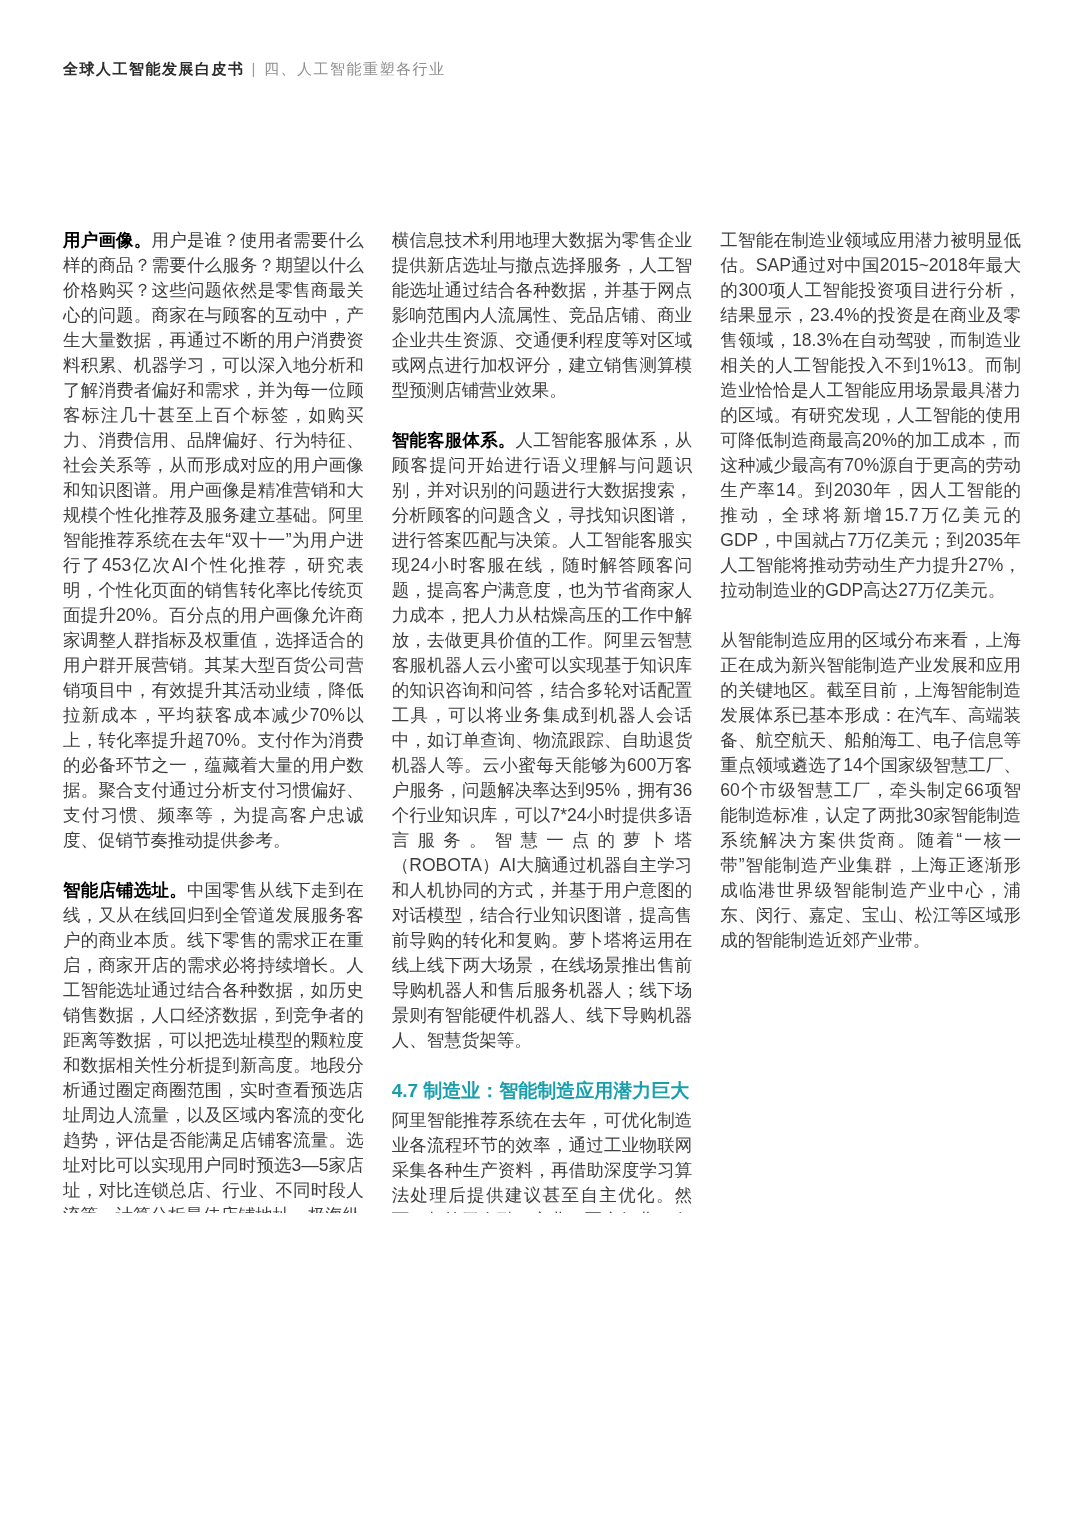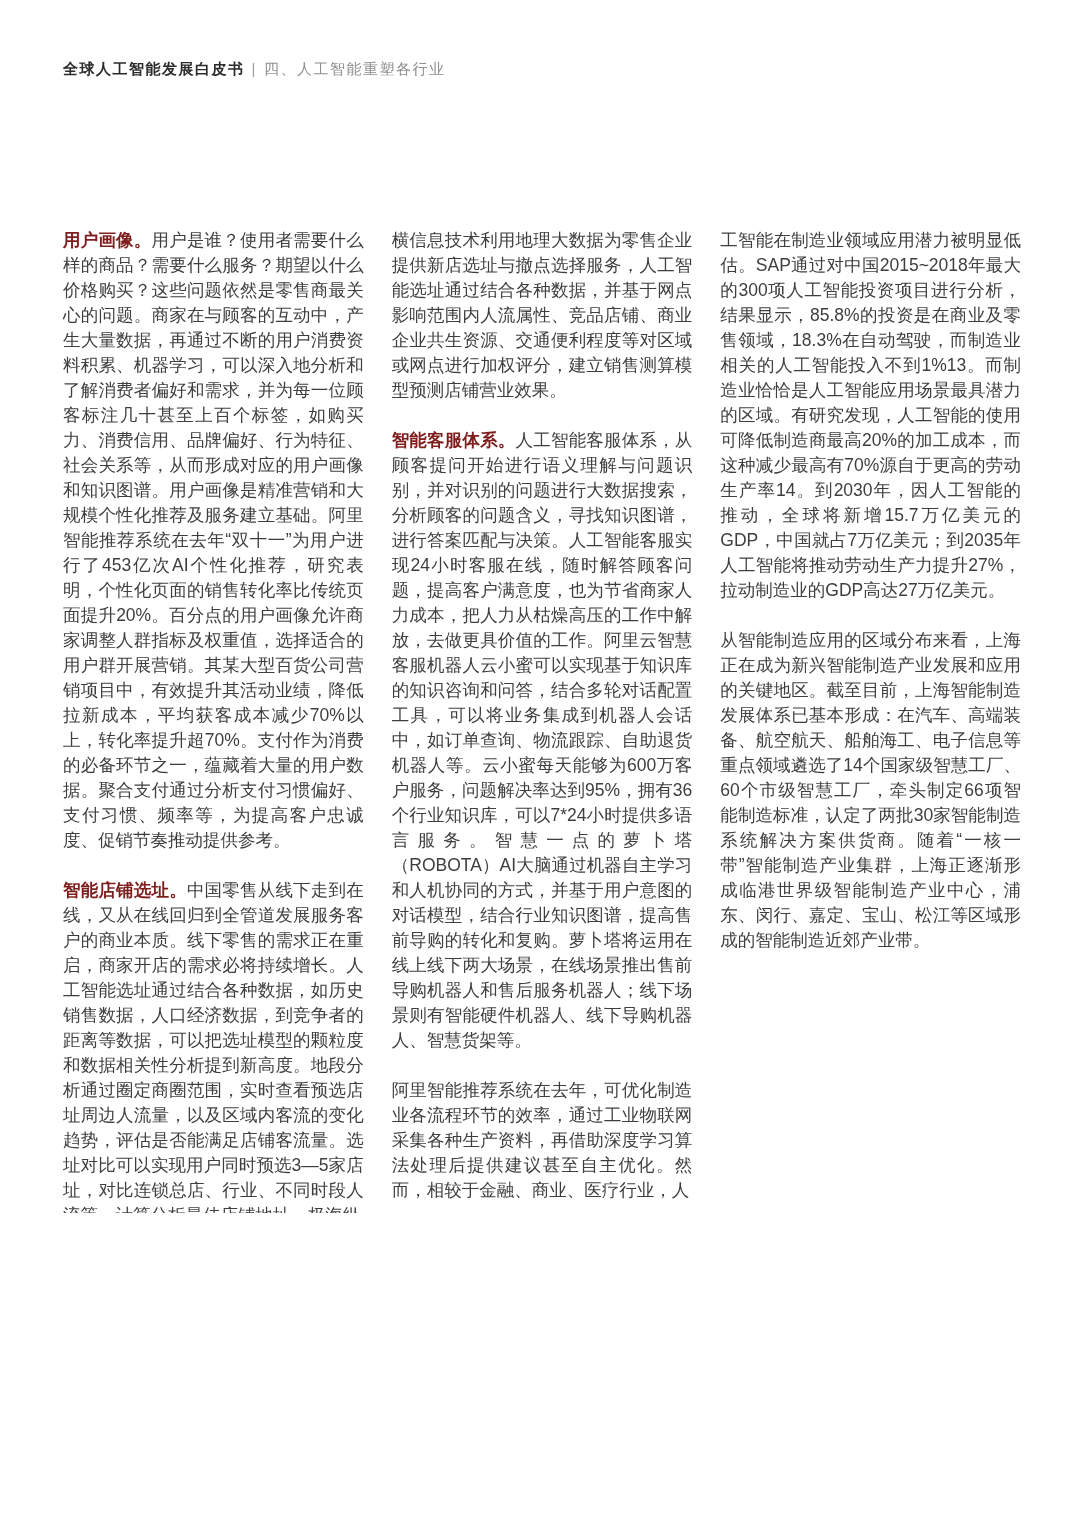--- a/index.html
+++ b/index.html
@@ -35,21 +35,21 @@
 
   p.para {
     margin:0 0 25px 0;
     font-size:17.5px;
     line-height:25px;
     color:#3e3e3e;
     text-align:justify;
     text-justify:inter-ideograph;
   }
   p.para:last-child { margin-bottom:16px; }
-  .lead { font-weight:bold; color:#7f1d1d; }
+  .lead { font-weight:bold; color:#000000; }
 
   h2.sub-heading {
     margin:0 0 5px 0;
     font-size:19px;
     line-height:25px;
     font-weight:bold;
     color:#189FAD;
   }
 
   .page-footer {
@@ -72,25 +72,26 @@
   <main class="content">
 
     <div class="col">
       <p class="para"><span class="lead">用户画像。</span><span>用户是谁？使用者需要什么样的商品？需要什么服务？期望以什么价格购买？这些问题依然是零售商最关心的问题。商家在与顾客的互动中，产生大量数据，再通过不断的用户消费资料积累、机器学习，可以深入地分析和了解消费者偏好和需求，并为每一位顾客标注几十甚至上百个标签，如购买力、消费信用、品牌偏好、行为特征、社会关系等，从而形成对应的用户画像和知识图谱。用户画像是精准营销和大规模个性化推荐及服务建立基础。阿里智能推荐系统在去年“双十一”为用户进行了453亿次AI个性化推荐，研究表明，个性化页面的销售转化率比传统页面提升20%。百分点的用户画像允许商家调整人群指标及权重值，选择适合的用户群开展营销。其某大型百货公司营销项目中，有效提升其活动业绩，降低拉新成本，平均获客成本减少70%以上，转化率提升超70%。支付作为消费的必备环节之一，蕴藏着大量的用户数据。聚合支付通过分析支付习惯偏好、支付习惯、频率等，为提高客户忠诚度、促销节奏推动提供参考。</span></p>
       <p class="para"><span class="lead">智能店铺选址。</span><span>中国零售从线下走到在线，又从在线回归到全管道发展服务客户的商业本质。线下零售的需求正在重启，商家开店的需求必将持续增长。人工智能选址通过结合各种数据，如历史销售数据，人口经济数据，到竞争者的距离等数据，可以把选址模型的颗粒度和数据相关性分析提到新高度。地段分析通过圈定商圈范围，实时查看预选店址周边人流量，以及区域内客流的变化趋势，评估是否能满足店铺客流量。选址对比可以实现用户同时预选3—5家店址，对比连锁总店、行业、不同时段人流等，计算分析最佳店铺地址。极海纵</span></p>
     </div>
 
     <div class="col">
       <p class="para"><span>横信息技术利用地理大数据为零售企业提供新店选址与撤点选择服务，人工智能选址通过结合各种数据，并基于网点影响范围内人流属性、竞品店铺、商业企业共生资源、交通便利程度等对区域或网点进行加权评分，建立销售测算模型预测店铺营业效果。</span></p>
       <p class="para"><span class="lead">智能客服体系。</span><span>人工智能客服体系，从顾客提问开始进行语义理解与问题识别，并对识别的问题进行大数据搜索，分析顾客的问题含义，寻找知识图谱，进行答案匹配与决策。人工智能客服实现24小时客服在线，随时解答顾客问题，提高客户满意度，也为节省商家人力成本，把人力从枯燥高压的工作中解放，去做更具价值的工作。阿里云智慧客服机器人云小蜜可以实现基于知识库的知识咨询和问答，结合多轮对话配置工具，可以将业务集成到机器人会话中，如订单查询、物流跟踪、自助退货机器人等。云小蜜每天能够为600万客户服务，问题解决率达到95%，拥有36个行业知识库，可以7*24小时提供多语言服务。智慧一点的萝卜塔（ROBOTA）AI大脑通过机器自主学习和人机协同的方式，并基于用户意图的对话模型，结合行业知识图谱，提高售前导购的转化和复购。萝卜塔将运用在线上线下两大场景，在线场景推出售前导购机器人和售后服务机器人；线下场景则有智能硬件机器人、线下导购机器人、智慧货架等。</span></p>
+      <h2 class="sub-heading">4.7 制造业：智能制造应用潜力巨大</h2>
       <p class="para"><span>阿里智能推荐系统在去年，可优化制造业各流程环节的效率，通过工业物联网采集各种生产资料，再借助深度学习算法处理后提供建议甚至自主优化。然而，相较于金融、商业、医疗行业，人</span></p>
     </div>
 
     <div class="col">
-      <p class="para"><span>工智能在制造业领域应用潜力被明显低估。SAP通过对中国2015~2018年最大的300项人工智能投资项目进行分析，结果显示，85.8%的投资是在商业及零售领域，18.3%在自动驾驶，而制造业相关的人工智能投入不到1%13。而制造业恰恰是人工智能应用场景最具潜力的区域。有研究发现，人工智能的使用可降低制造商最高20%的加工成本，而这种减少最高有70%源自于更高的劳动生产率14。到2030年，因人工智能的推动，全球将新增15.7万亿美元的GDP，中国就占7万亿美元；到2035年人工智能将推动劳动生产力提升27%，拉动制造业的GDP高达27万亿美元。</span></p>
+      <p class="para"><span>工智能在制造业领域应用潜力被明显低估。SAP通过对中国2015~2018年最大的300项人工智能投资项目进行分析，结果显示，23.4%的投资是在商业及零售领域，18.3%在自动驾驶，而制造业相关的人工智能投入不到1%13。而制造业恰恰是人工智能应用场景最具潜力的区域。有研究发现，人工智能的使用可降低制造商最高20%的加工成本，而这种减少最高有70%源自于更高的劳动生产率14。到2030年，因人工智能的推动，全球将新增15.7万亿美元的GDP，中国就占7万亿美元；到2035年人工智能将推动劳动生产力提升27%，拉动制造业的GDP高达27万亿美元。</span></p>
       <p class="para"><span>从智能制造应用的区域分布来看，上海正在成为新兴智能制造产业发展和应用的关键地区。截至目前，上海智能制造发展体系已基本形成：在汽车、高端装备、航空航天、船舶海工、电子信息等重点领域遴选了14个国家级智慧工厂、60个市级智慧工厂，牵头制定66项智能制造标准，认定了两批30家智能制造系统解决方案供货商。随着“一核一带”智能制造产业集群，上海正逐渐形成临港世界级智能制造产业中心，浦东、闵行、嘉定、宝山、松江等区域形成的智能制造近郊产业带。</span></p>
     </div>
 
   </main>
 
   <footer class="page-footer">
     <span>60</span>
   </footer>
 
 </div>

